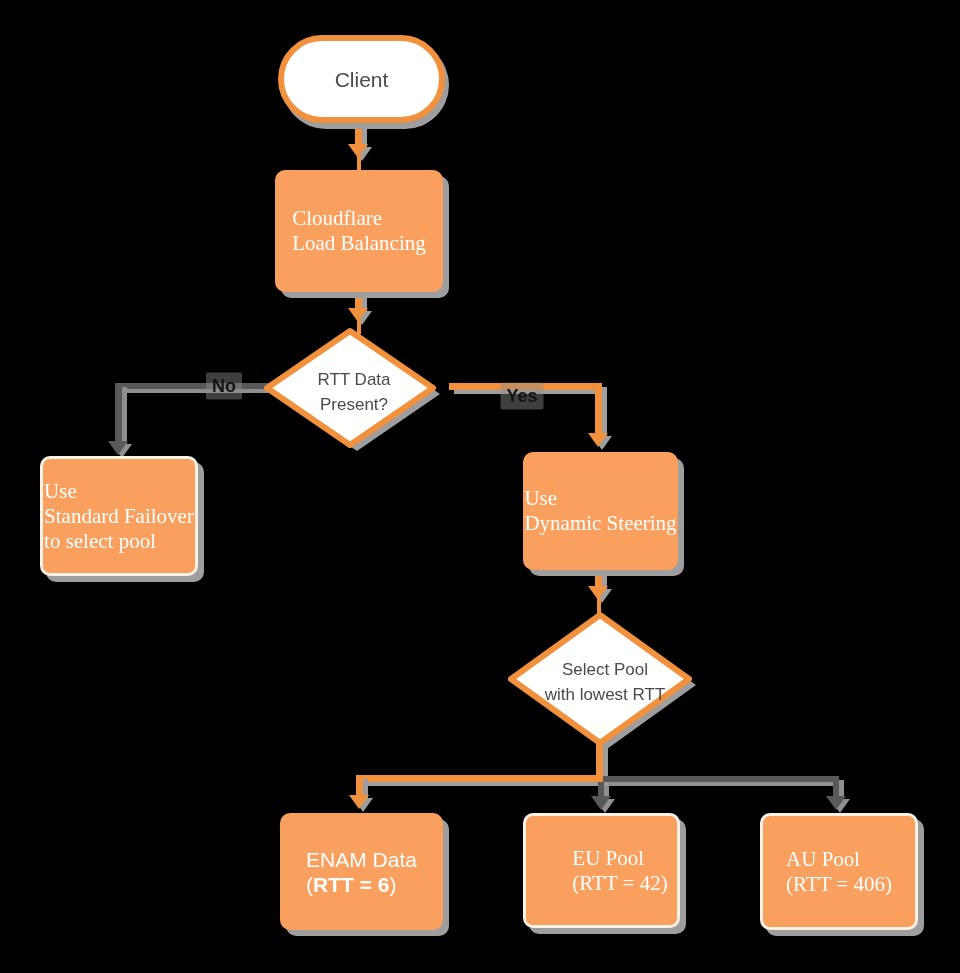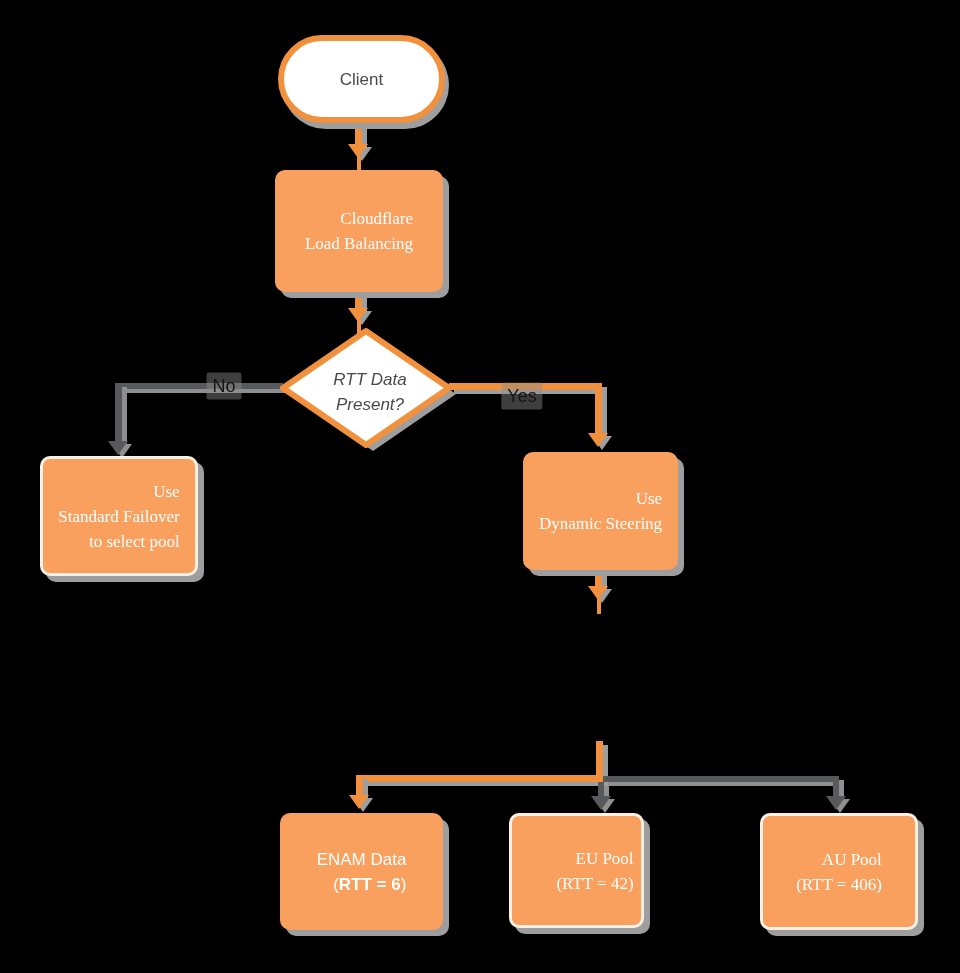--- a/index.html
+++ b/index.html
@@ -8,21 +8,21 @@
     background:#000;
     font-family:"Liberation Sans", sans-serif;
     overflow:hidden;
   }
   #canvas { position:relative; width:960px; height:973px; background:var(--bg); }
 
   
   .node {
     position:absolute; box-sizing:border-box;
     display:flex; align-items:center; justify-content:center;
-    text-align:right; font-size:17px; line-height:25px;
+    text-align:left; font-size:21px; line-height:25px;
   }
   .rect {
     background:var(--orange_fill); color:var(--text_white);
     border-radius:10px;
     box-shadow:6px 6px 0 var(--shadow_gray);
   }
   .rect.bordered { border:3px solid var(--border_cream); }
   .terminator {
     background:#fff; color:var(--text_dark);
     border:6px solid var(--orange_stroke); border-radius:44px;
@@ -49,21 +49,21 @@
   .arrow {
     position:absolute; width:0; height:0;
     border-left:10px solid transparent; border-right:10px solid transparent;
   }
   .arrow.o { border-top:14px solid var(--orange_stroke); filter:drop-shadow(4px 3px 0 var(--shadow_gray)); }
   .arrow.g { border-top:14px solid var(--gray_line); filter:drop-shadow(4px 3px 0 var(--shadow_soft)); }
 
   
   .edge-label {
     position:absolute; transform:translate(-50%,-50%);
-    font-size:18px; font-weight:400; color:#141414;
+    font-size:18px; font-weight:700; color:#141414;
     background:rgba(140,140,140,0.45);
     padding:3px 6px; border-radius:2px;
   }
 </style>
 </head>
 <body>
 
 <div id="canvas">
 
   <div class="line o" style="left:355px; top:116px; width:7px; height:30px;"></div>
@@ -97,46 +97,54 @@
   <div class="line g" style="left:833px; top:776px; width:6px; height:22px;"></div>
   <div class="arrow g" style="left:826px; top:796px;"></div>
 
   <div class="node terminator" style="left:278px; top:35px; width:167px; height:88px;">
     <span>Client</span>
   </div>
 
   <div class="node rect multiline" style="left:275px; top:170px; width:168px; height:122px;">Cloudflare
 Load Balancing</div>
 
-  <div class="diamond-wrap" style="left:276px; top:325px; width:188px; height:134px;font-style:italic;">
+  <div class="diamond-wrap" style="left:260px; top:325px; width:188px; height:134px;">
     <svg width="188" height="134" viewBox="0 0 188 134">
       <polygon class="diamond-shadow" points="97,12 180,69 97,126 14,69"></polygon>
       <polygon class="diamond-main" points="90,6 173,63 90,120 7,63"></polygon>
     </svg>
     <div class="diamond-label">RTT Data
 Present?</div>
   </div>
 
   <div class="edge-label" style="left:224px; top:386px;">No</div>
   <div class="edge-label" style="left:522px; top:396px;">Yes</div>
 
   <div class="node rect bordered multiline" style="left:40px; top:456px; width:158px; height:120px;">Use
 Standard Failover
 to select pool</div>
 
   <div class="node rect multiline" style="left:523px; top:452px; width:155px; height:118px;">Use
 Dynamic Steering</div>
 
+  <div class="diamond-wrap" style="left:507px; top:609px; width:196px; height:146px;">
+    <svg width="196" height="146" viewBox="0 0 196 146">
+      <polygon class="diamond-shadow" points="100,12 189,76 100,140 11,76"></polygon>
+      <polygon class="diamond-main" points="93,6 182,70 93,134 4,70"></polygon>
+    </svg>
+    <div class="diamond-label">Select Pool
+with lowest RTT</div>
+  </div>
 
   <div class="node rect" style="left:280px; top:813px; width:163px; height:117px;">
     <div>
       <div>ENAM Data</div>
       <div><span>(</span><b>RTT = 6</b><span>)</span></div>
     </div>
   </div>
 
-  <div class="node rect bordered multiline" style="left:509px; top:813px; width:135px; height:115px;padding-left:37px;">EU Pool
+  <div class="node rect bordered multiline" style="left:523px; top:813px; width:157px; height:115px;padding-left:37px;">EU Pool
 (RTT = 42)</div>
 
   <div class="node rect bordered multiline" style="left:760px; top:813px; width:158px; height:117px;">AU Pool
 (RTT = 406)</div>
 
 </div>
 
 </body></html>

